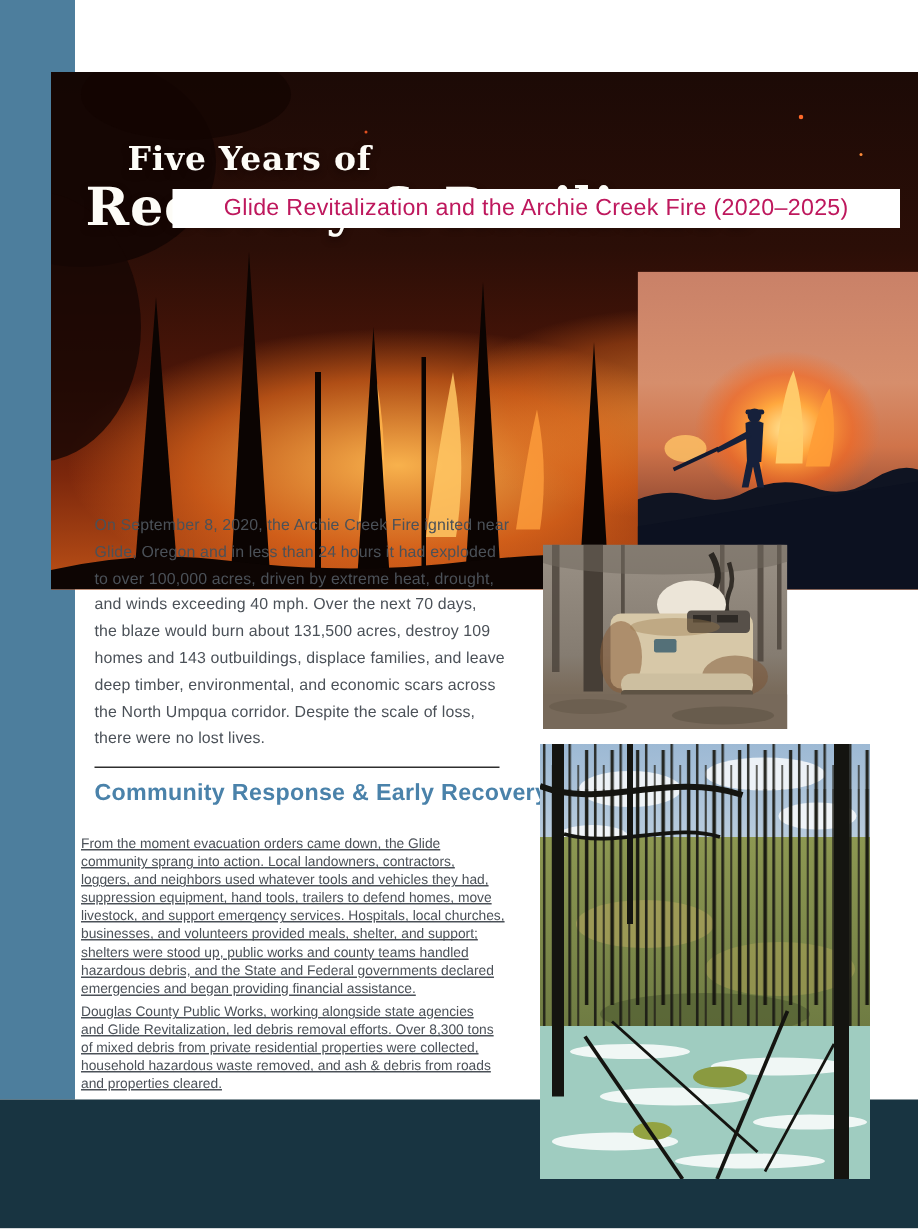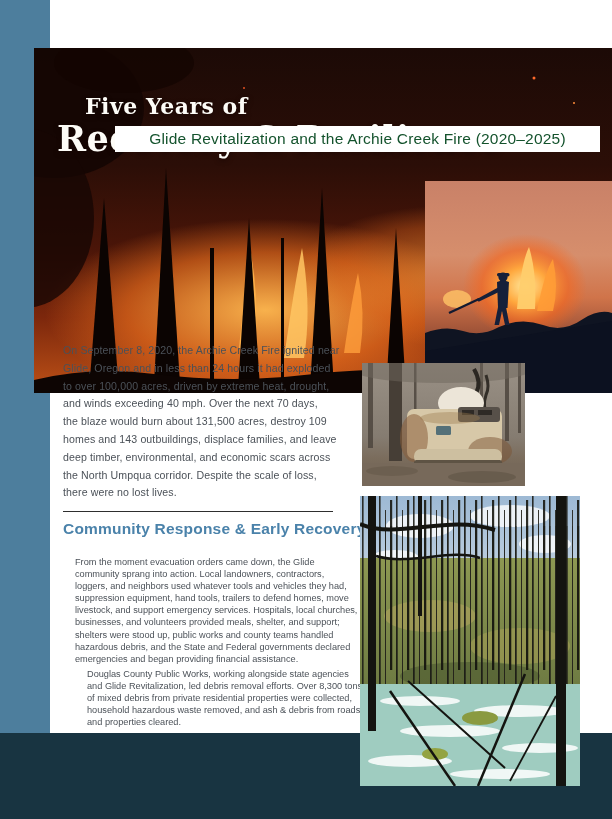--- a/index.html
+++ b/index.html
@@ -17,39 +17,39 @@
   .hero svg{position:absolute;left:0;top:0;}
 
   .hero-title{position:absolute;left:23px;top:46px;z-index:4;color:#fdfcf7;
               font-family:"DejaVu Serif",serif;font-weight:bold;
               text-shadow:0 2px 5px rgba(20,5,0,.65);}
   .hero-title .t1{font-size:22px;line-height:25px;margin-left:28px;letter-spacing:.5px;}
   .hero-title .t2{font-size:35px;line-height:39px;letter-spacing:.5px;text-align:center;}
 
   .banner{position:absolute;left:115px;top:126px;width:485px;height:26px;background:#ffffff;
           z-index:4;display:flex;align-items:center;justify-content:center;}
-  .banner span{font-size:15.5px;color:#14532d;letter-spacing:.2px;}
+  .banner span{font-size:15.5px;color:#be185d;letter-spacing:.2px;}
 
   
   .photo{position:absolute;overflow:hidden;}
   .photo svg{display:block;}
   .ff-photo{left:425px;top:181px;width:187px;height:212px;z-index:2;}
   .truck-photo{left:362px;top:363px;width:163px;height:123px;z-index:3;}
   .river-photo{left:360px;top:496px;width:220px;height:290px;z-index:2;}
 
   
   .intro{position:absolute;left:63px;top:342px;width:285px;z-index:1;
          font-size:10.6px;line-height:17.8px;letter-spacing:.1px;color:#4b5158;white-space:pre-line;}
   .divider{position:absolute;left:63px;top:511px;width:270px;border:none;border-top:1.5px solid #2e2e2e;margin:0;z-index:1;}
   .section-heading{position:absolute;left:63px;top:520px;margin:0;z-index:1;
          font-size:15.5px;font-weight:bold;color:#4a82aa;letter-spacing:.2px;}
-  .bodytext{position:absolute;left:75px;width:295px;z-index:1;
-         font-size:9.2px;line-height:12.1px;color:#4b5158;white-space:pre-line;}
+  .bodytext{position:absolute;left:54px;width:295px;z-index:1;
+         font-size:9.2px;line-height:12.1px;color:#4b5158;white-space:pre-line;text-decoration:underline;}
   .p2{top:556px;}
-  .p3{top:668px;margin-left:12px;}
+  .p3{top:668px;}
 </style>
 </head>
 <body>
 
 <div class="page">
 
   <div class="side-strip"></div>
   <div class="footer-band"></div>
 
   <div class="hero">

